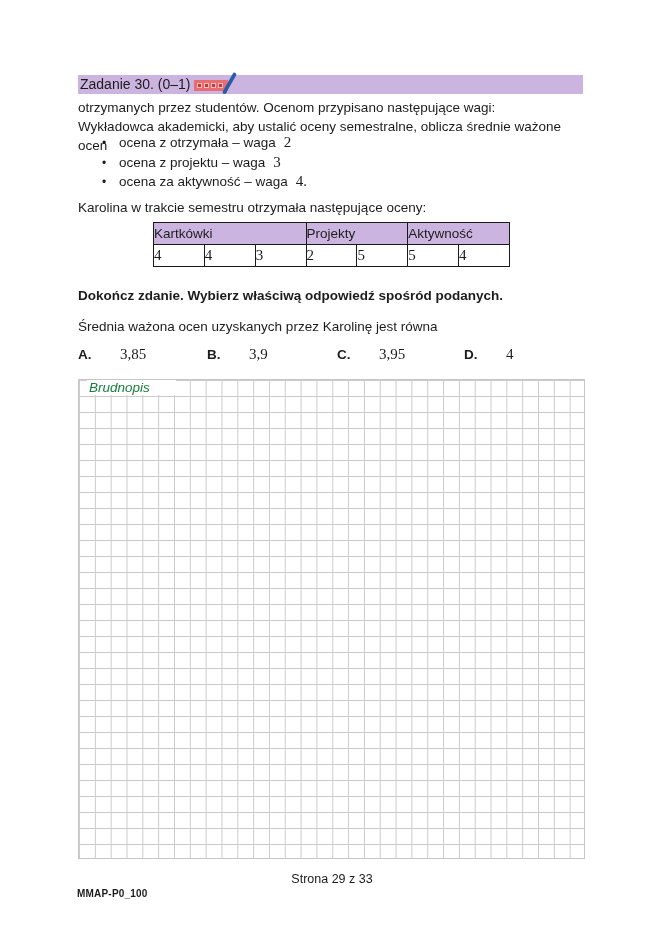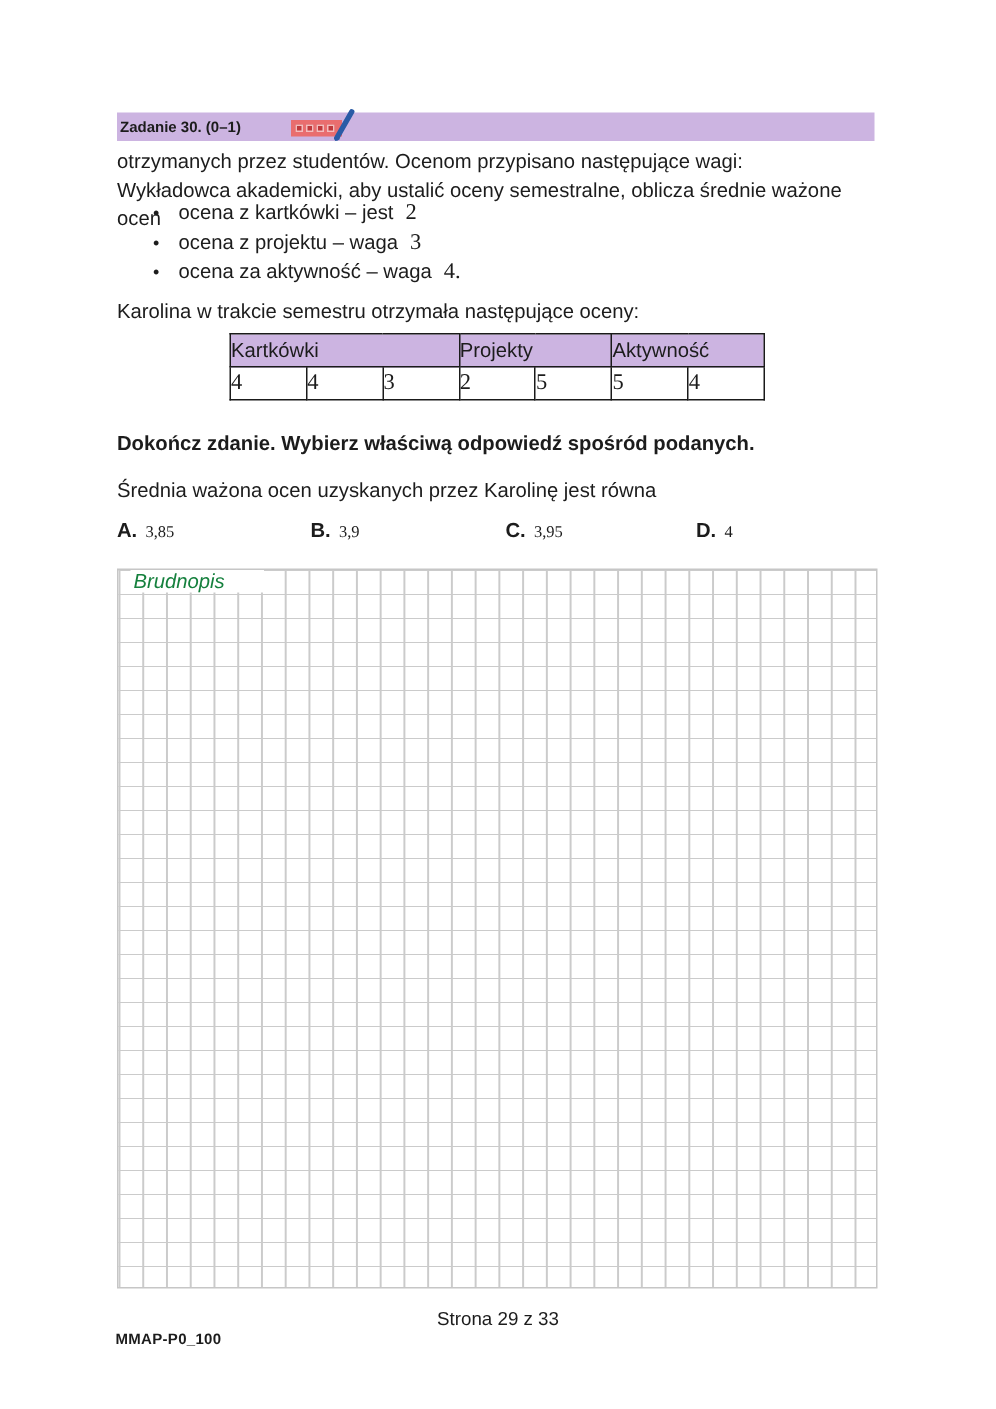--- a/index.html
+++ b/index.html
@@ -17,21 +17,21 @@
     overflow: hidden;
   }
 
   
   .task-bar {
     position: absolute; left: 78px; top: 75px;
     width: 505px; height: 19px;
     background: #ccb4e1;
   }
   .task-title {
-    font-size: 10px; font-weight: bold;
+    font-size: 14px; font-weight: normal;
     line-height: 19px; padding-left: 2px;
     display: inline-block;
   }
   .task-icon {
     position: absolute; left: 116px; top: -4px;
     width: 50px; height: 24px;
   }
   .answer-strip {
     position: absolute; left: 0; top: 9px;
     width: 34px; height: 11px;
@@ -76,21 +76,21 @@
   .grades-table td { font-family: "Liberation Serif", serif; font-size: 15px; }
 
   
   .options { position: absolute; left: 78px; top: 345px; width: 512px; height: 20px; }
   .option { position: absolute; top: 0; white-space: nowrap; }
   .option:nth-child(1) { left: 0; }
   .option:nth-child(2) { left: 129px; }
   .option:nth-child(3) { left: 259px; }
   .option:nth-child(4) { left: 386px; text-align: right; }
   .opt-label { font-weight: bold; font-size: 13.5px; }
-  .opt-value { font-family: "Liberation Serif", serif; font-size: 11px; margin-left: 1px; }
+  .opt-value { font-family: "Liberation Serif", serif; font-size: 15px; margin-left: 24px; }
 
   
   .scratchpad {
     position: absolute; left: 78px; top: 379px;
     width: 507px; height: 480px;
     border: 1px solid #c6c6c6;
     background-image:
       linear-gradient(to right, #cbcbcb 1px, transparent 1px),
       linear-gradient(to bottom, #cbcbcb 1px, transparent 1px);
     background-size: 15.84px 16px;
@@ -135,21 +135,21 @@
   </div>
 
   <div class="paragraph intro">
     <div>otrzymanych przez studentów. Ocenom przypisano następujące wagi:</div>
     <div>Wykładowca akademicki, aby ustalić oceny semestralne, oblicza średnie ważone ocen</div>
   </div>
 
   <div class="bullets">
     <div class="bullet-row">
       <span class="bullet-dot">•</span>
-      <span>ocena z kartkówki – jest</span>
+      <span>ocena z otrzymała – waga</span>
       <span class="serif bullet-val">2</span>
     </div>
     <div class="bullet-row">
       <span class="bullet-dot">•</span>
       <span>ocena z projektu – waga</span>
       <span class="serif bullet-val">3</span>
     </div>
     <div class="bullet-row">
       <span class="bullet-dot">•</span>
       <span>ocena za aktywność – waga</span>

